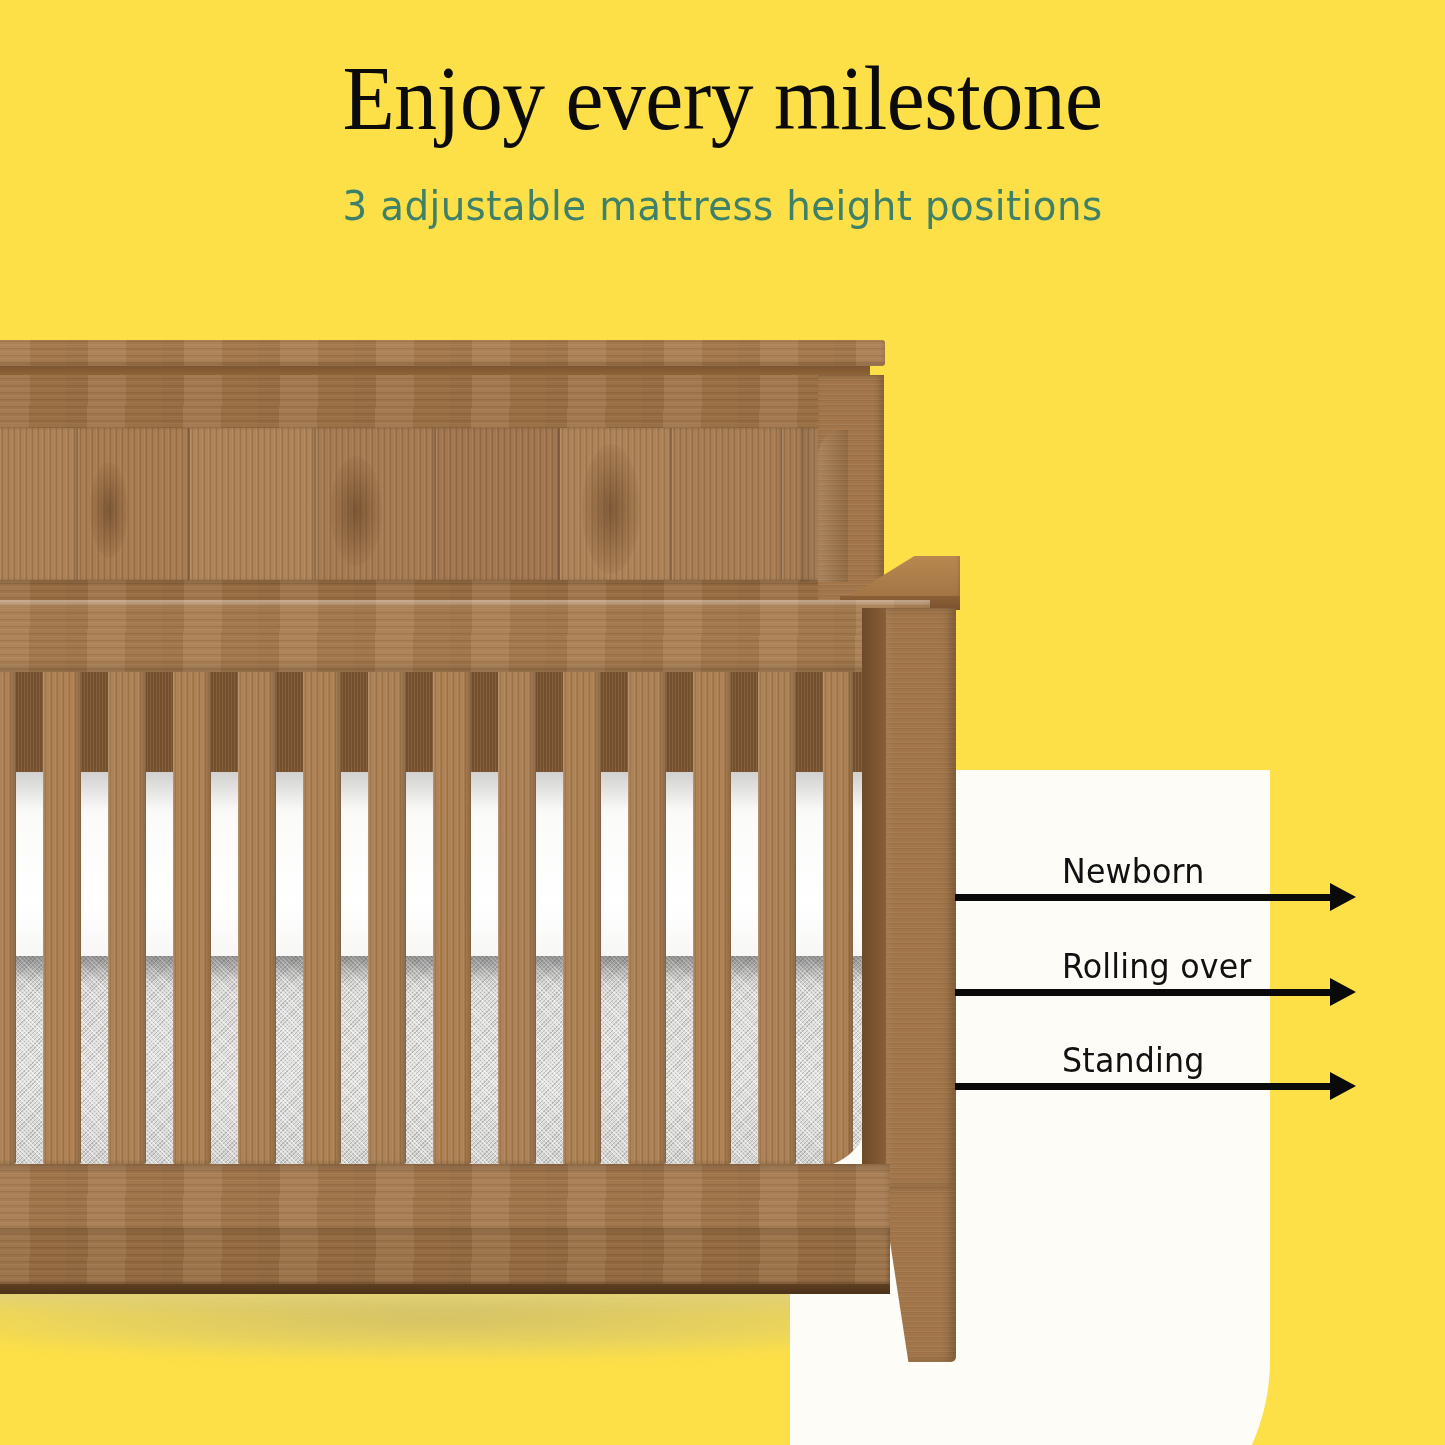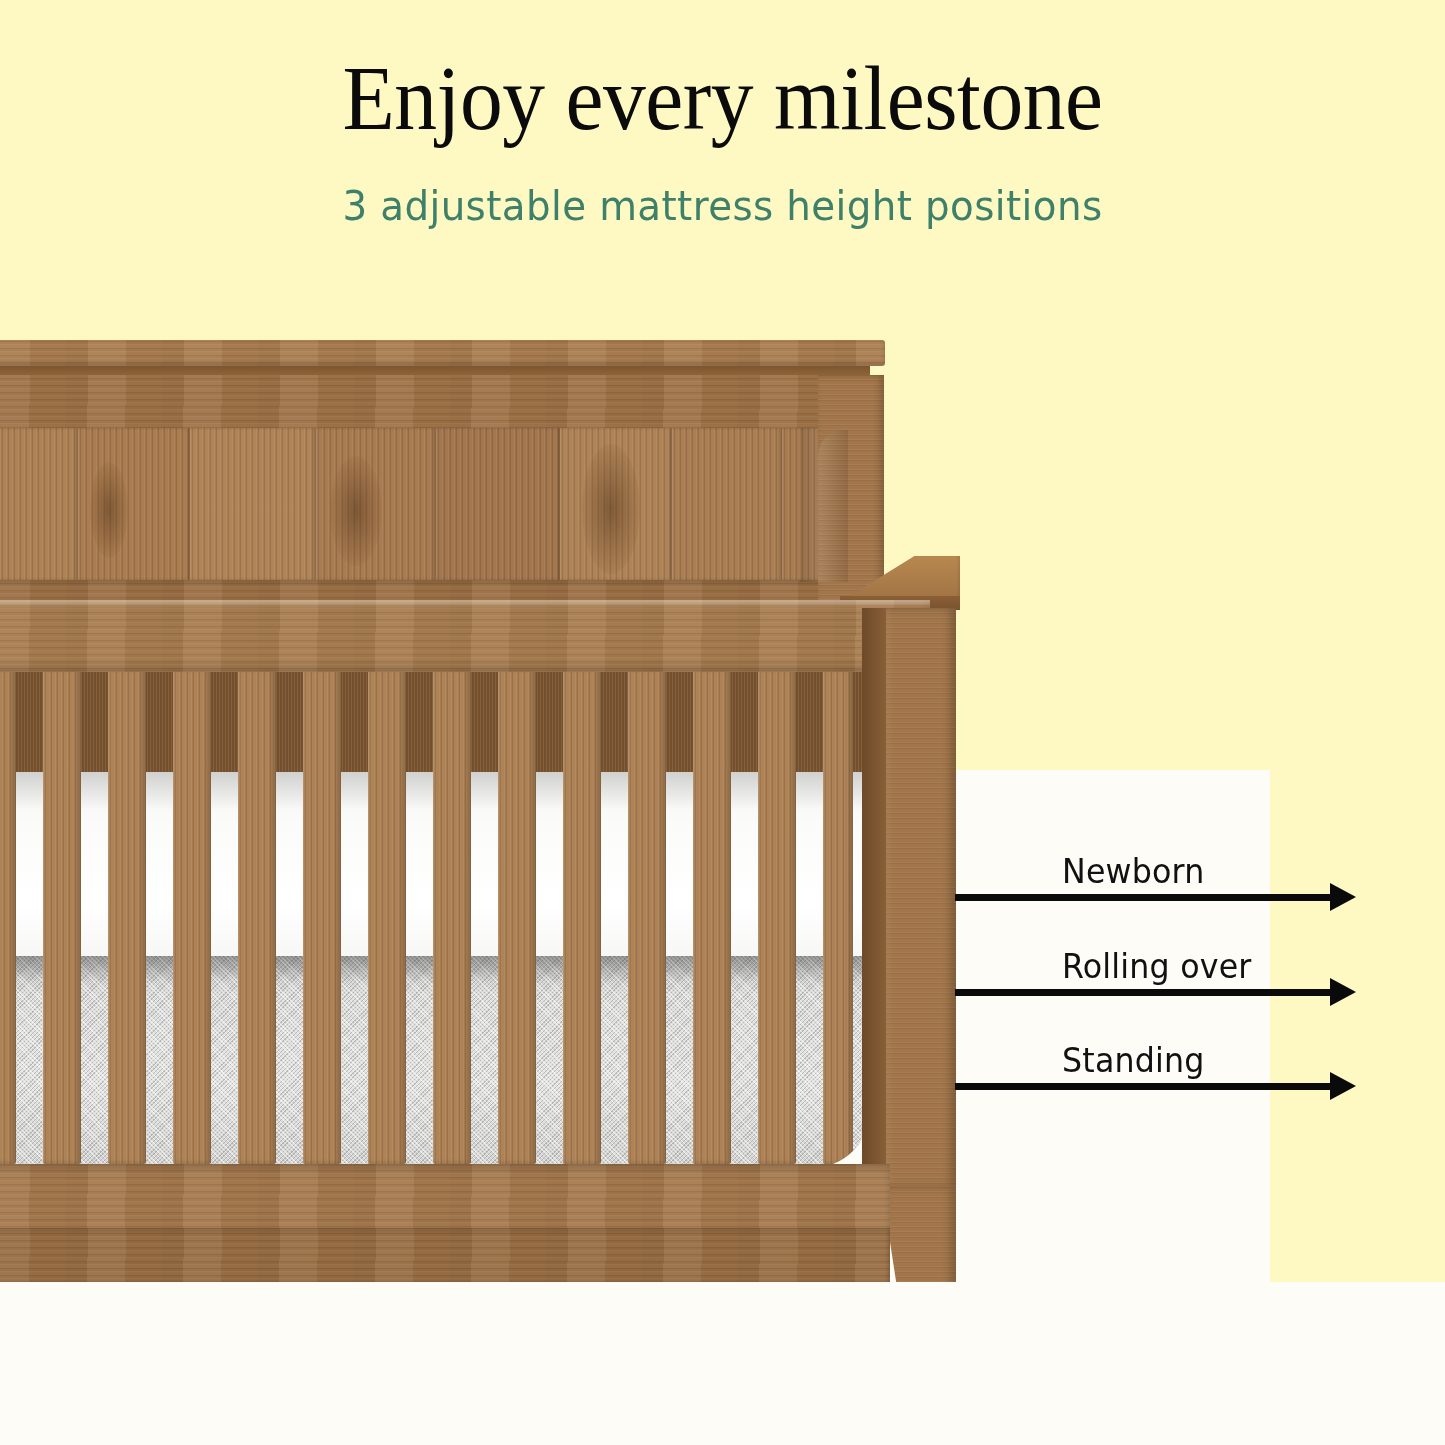--- a/index.html
+++ b/index.html
@@ -3,21 +3,21 @@
 <meta charset="utf-8">
 <title>Enjoy every milestone</title>
 <style>
   html,body{margin:0;padding:0;}
   body{
     width:1445px;height:1445px;
     background:#FDFCF7;
     font-family:"Liberation Sans", sans-serif;
     overflow:hidden;
   }
-  #stage{position:relative;width:1445px;height:1282px;background:#fef9c3;overflow:hidden;}
+  #stage{position:relative;width:1445px;height:1445px;background:#fde047;overflow:hidden;}
 
   
   .headline{
     position:absolute;left:0;top:52px;width:1445px;text-align:center;
     font-family:"Liberation Serif", "DejaVu Serif", serif;
     font-size:92px;line-height:1.0;color:#0B0B0B;letter-spacing:-0.5px;
     font-weight:400;
     transform:scaleX(0.93);transform-origin:50% 50%;
   }
   .subhead{

